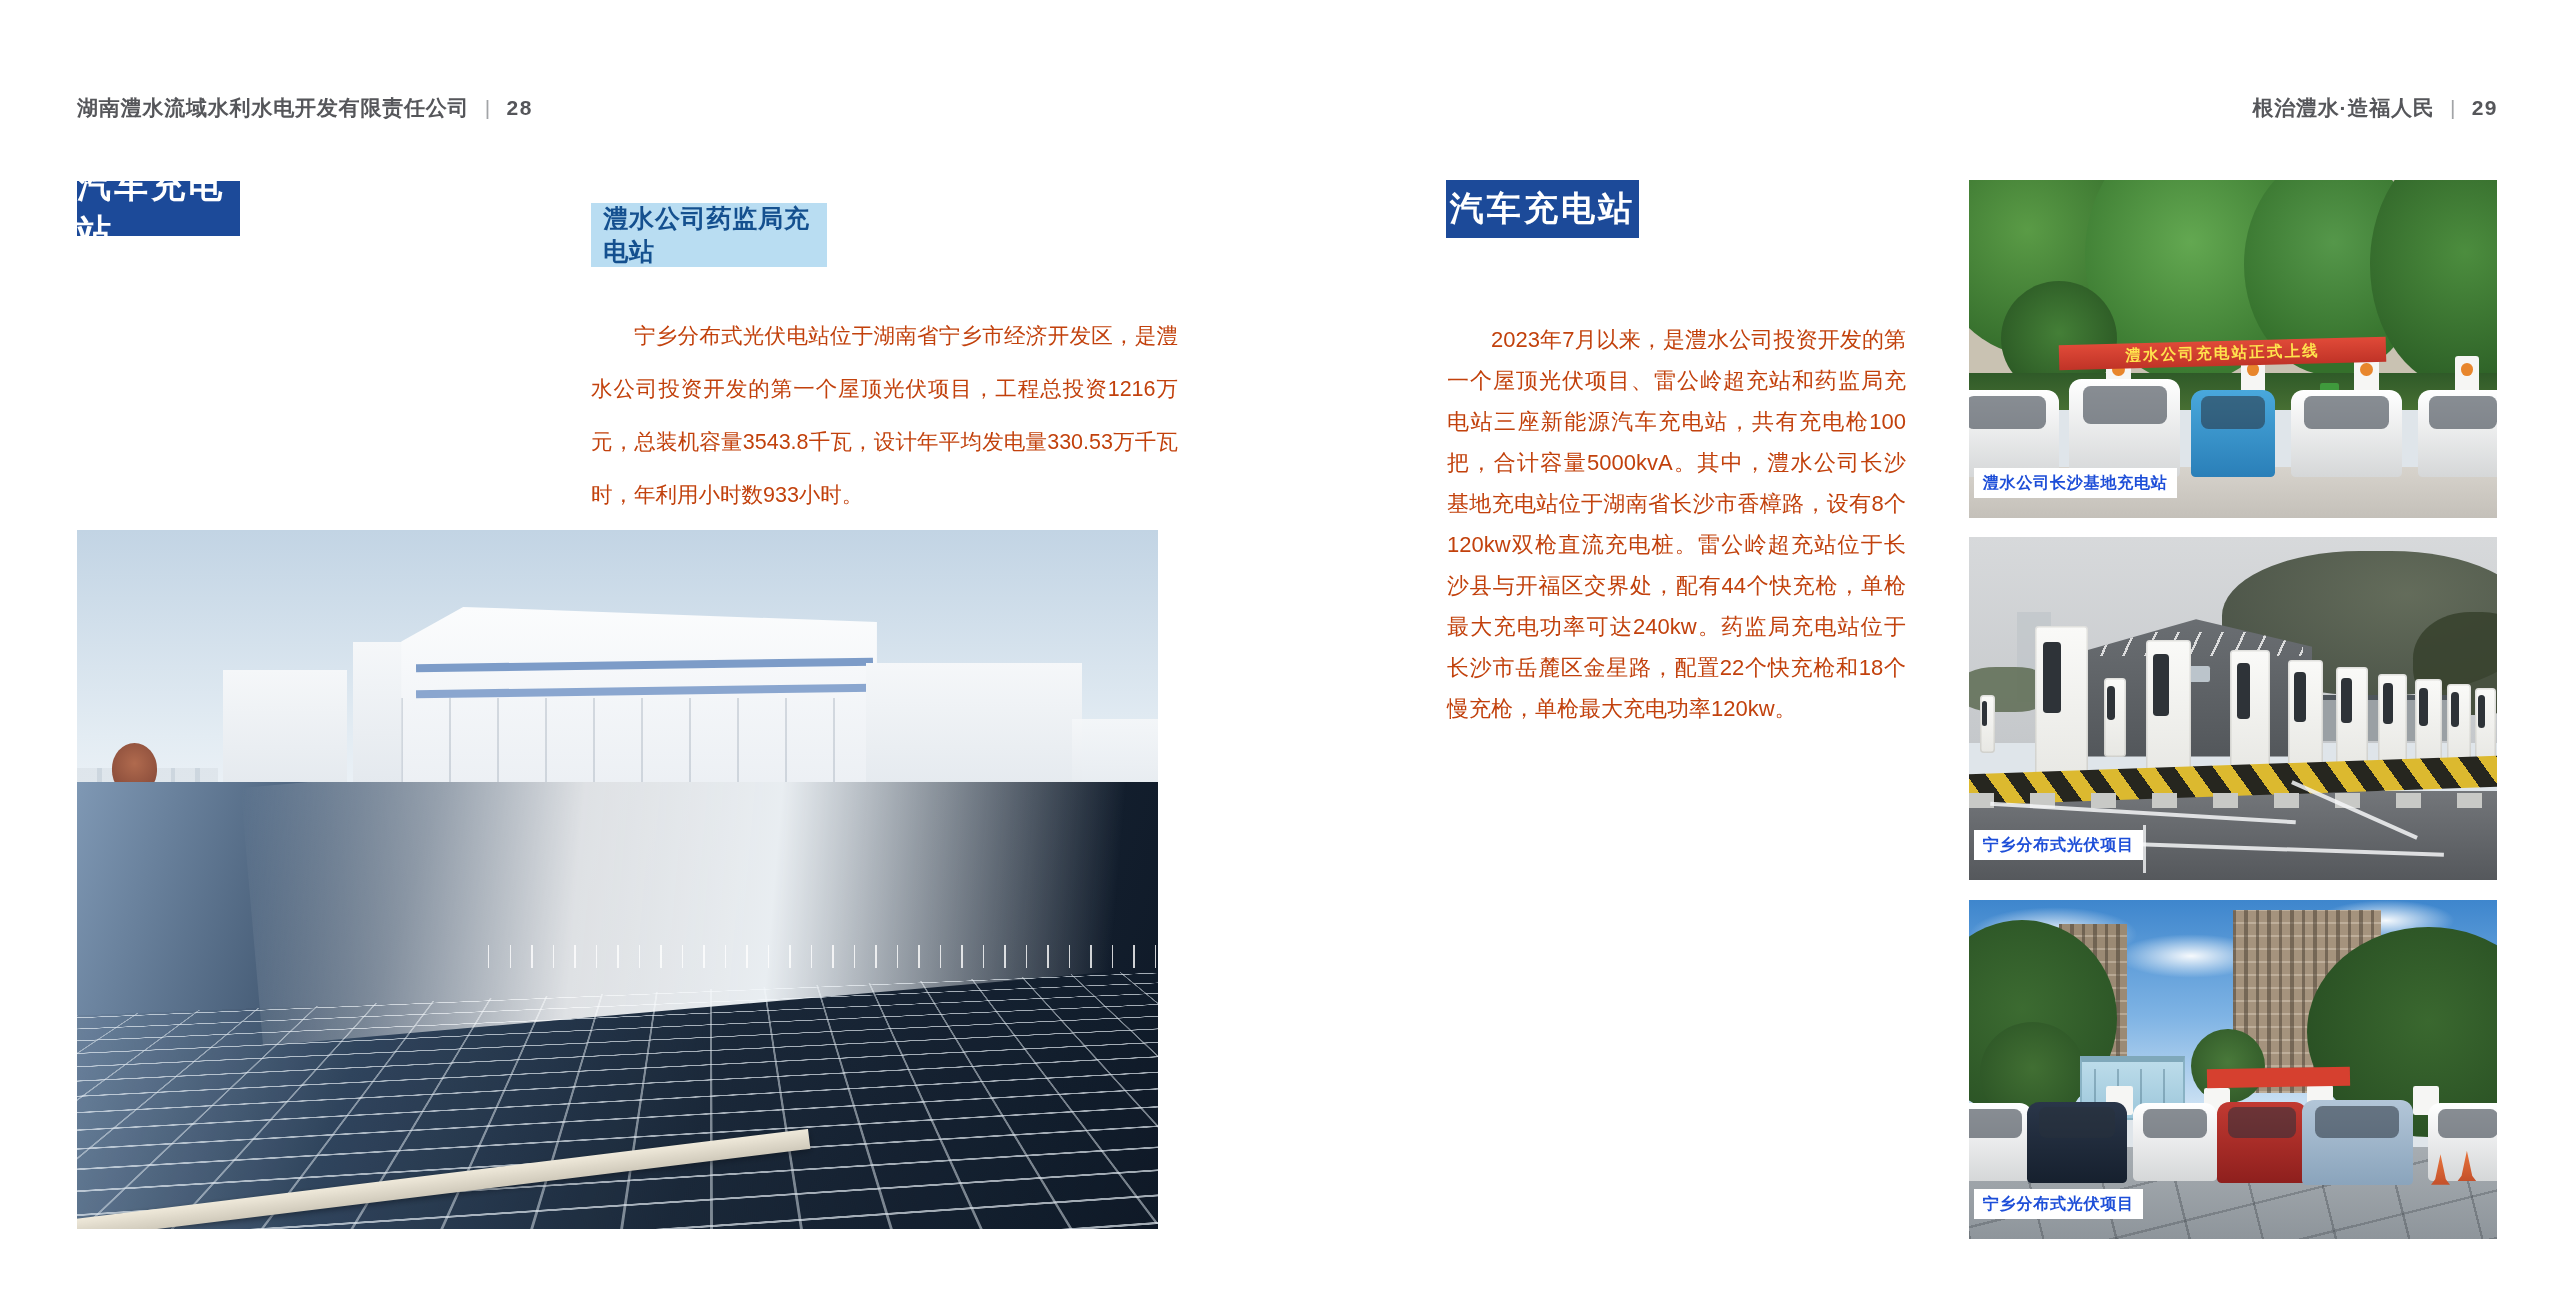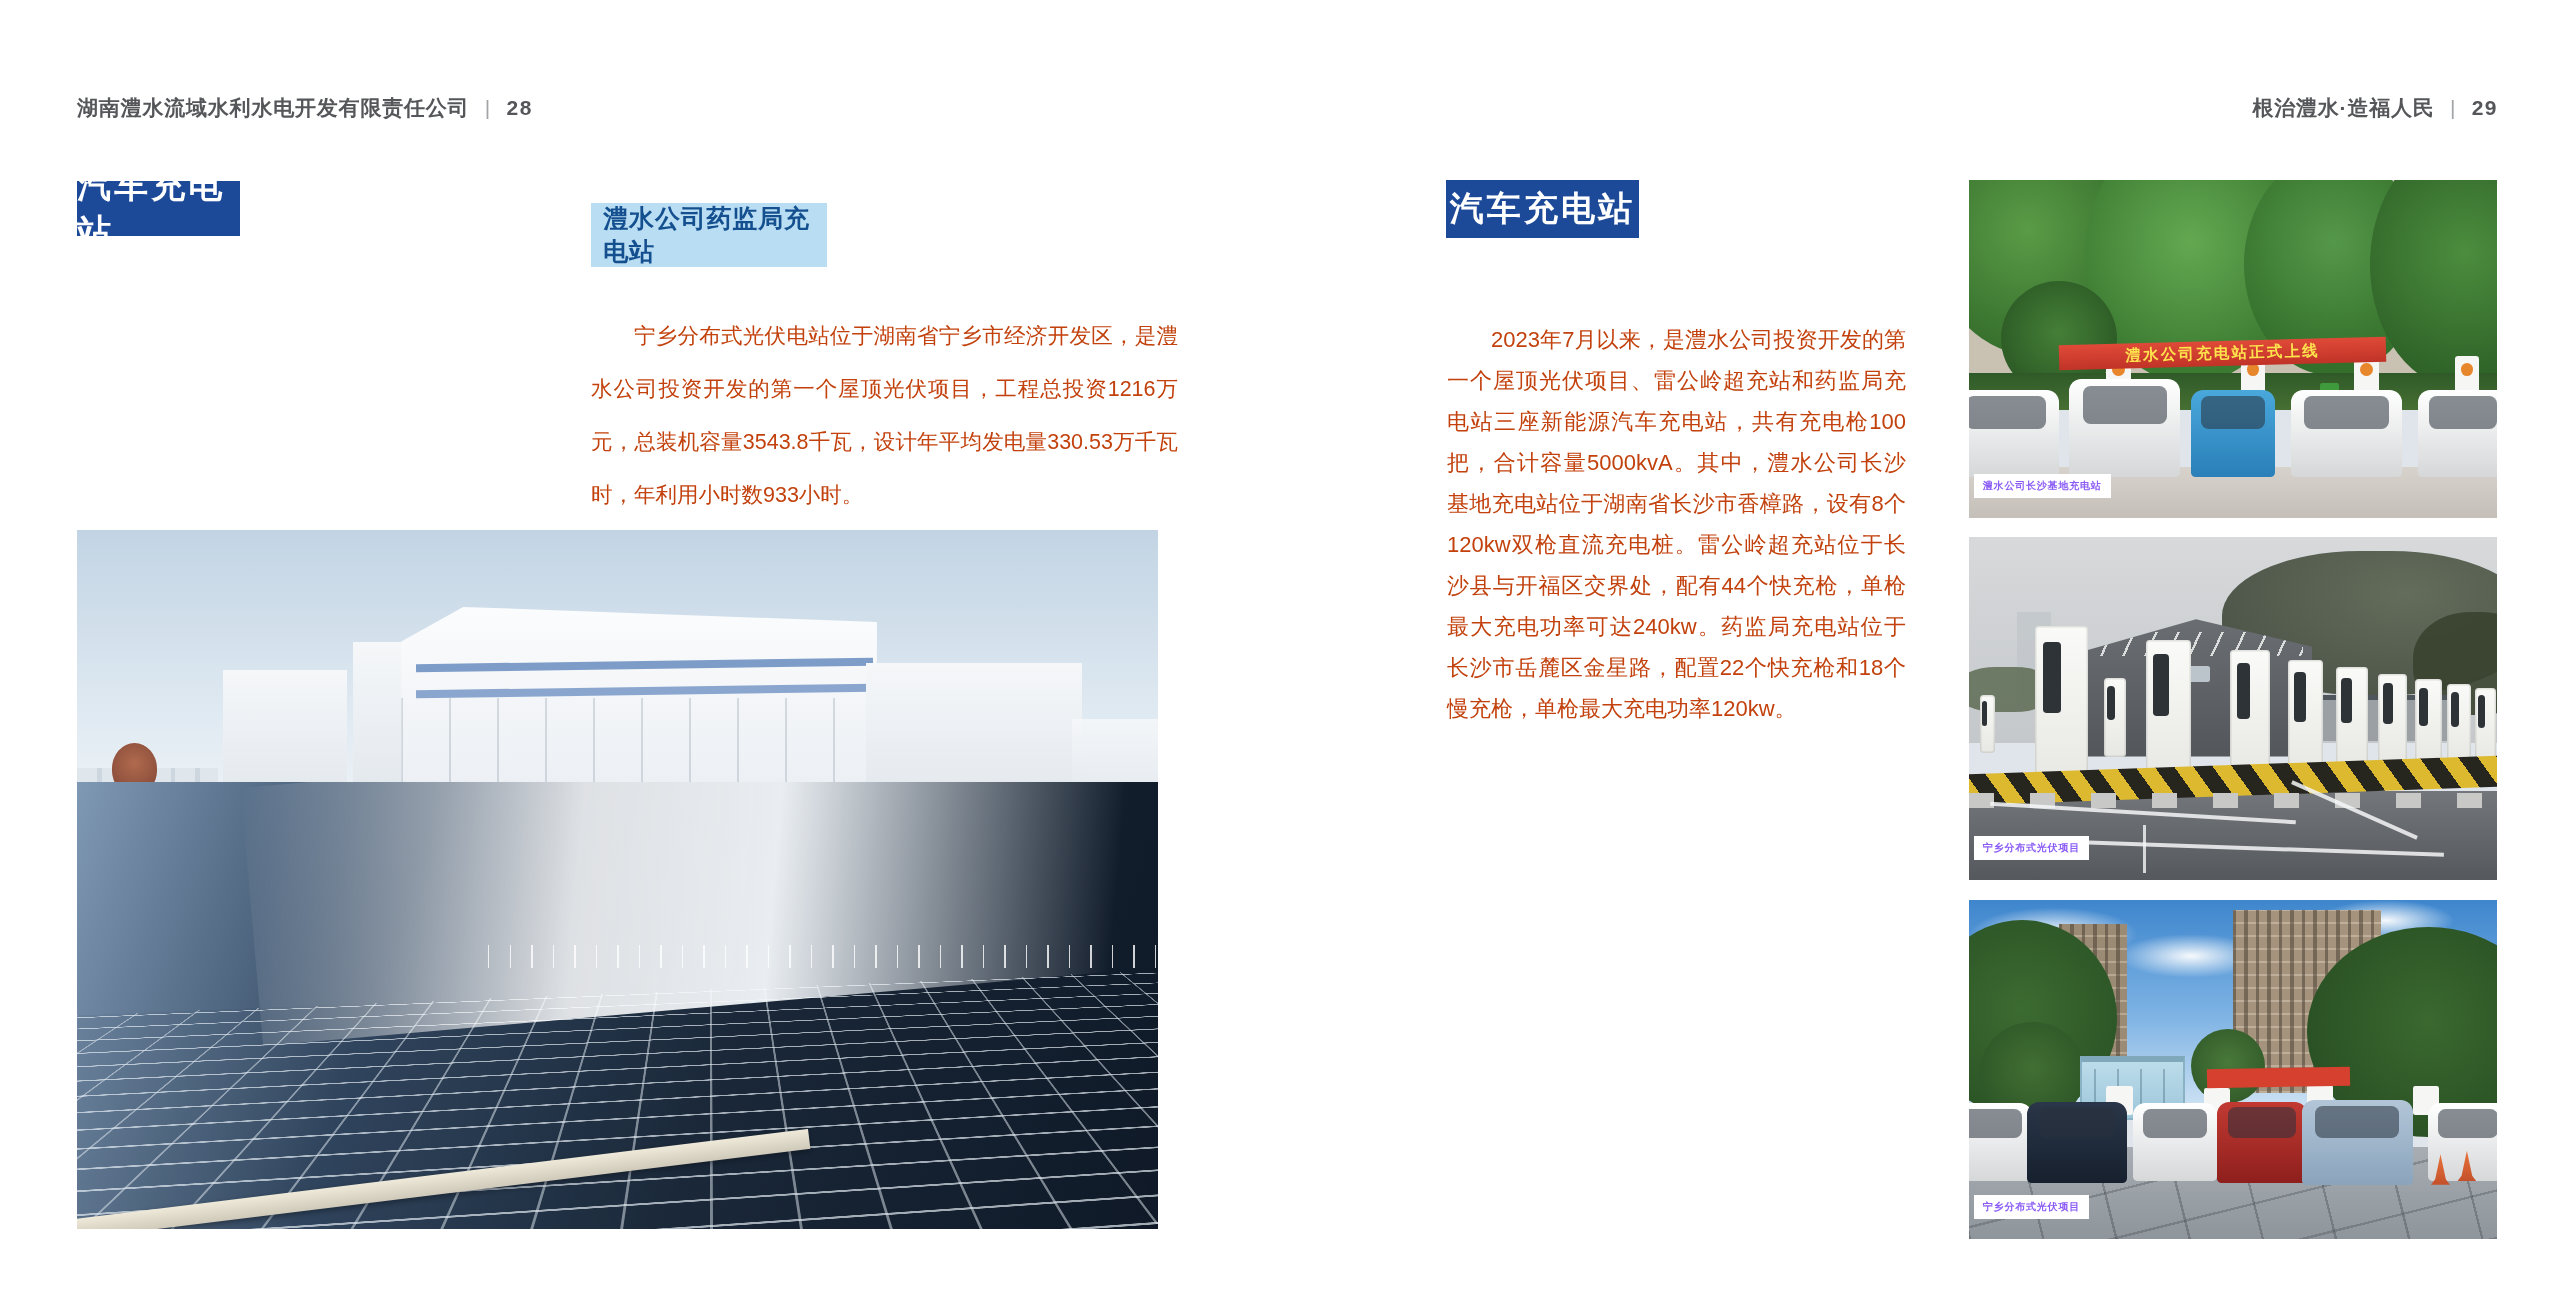--- a/index.html
+++ b/index.html
@@ -30,22 +30,22 @@
   #para-left{position:absolute;left:591px;top:310px;width:587px;font-size:21.5px;line-height:53px;}
   #para-right{position:absolute;left:1447px;top:319px;width:459px;font-size:22px;line-height:41px;}
 
   
   .photo{position:absolute;overflow:hidden;background:#dfe5ea;}
   #photo-solar{left:77px;top:530px;width:1081px;height:699px;}
   #photo-1{left:1969px;top:180px;width:528px;height:338px;}
   #photo-2{left:1969px;top:537px;width:528px;height:343px;}
   #photo-3{left:1969px;top:900px;width:528px;height:339px;}
 
-  .caption{position:absolute;left:4.6px;bottom:20px;background:#ffffff;color:#8b5cf6;
-    font-weight:700;font-size:10px;line-height:1;padding:7px 9.2px;z-index:40;white-space:nowrap;letter-spacing:0.8px;}
+  .caption{position:absolute;left:4.6px;bottom:20px;background:#ffffff;color:#1d4ed8;
+    font-weight:700;font-size:16px;line-height:1;padding:7px 9.2px;z-index:40;white-space:nowrap;letter-spacing:0.8px;}
 
   
   .s-sky{position:absolute;left:0;top:0;right:0;height:42%;background:linear-gradient(180deg,#c2d4e4,#e3ecf3 70%,#f0f4f8);}
   .windows{background-image:
       repeating-linear-gradient(90deg,rgba(120,135,150,.5) 0 3.1px,transparent 3.1px 21.5px),
       repeating-linear-gradient(0deg,rgba(120,135,150,.45) 0 3.1px,transparent 3.1px 18.4px);}
   .s-town{position:absolute;left:0;top:34%;width:13%;height:7%;
       background:repeating-linear-gradient(90deg,#dde4ea 0 20px,#c8d2db 20px 24.6px);opacity:.85;}
   .s-tree-red{position:absolute;left:3.2%;top:30.5%;width:45px;height:51px;border-radius:50% 50% 45% 45%;
       background:radial-gradient(circle at 50% 40%,#b06a4e,#8d4f3c 70%);}

